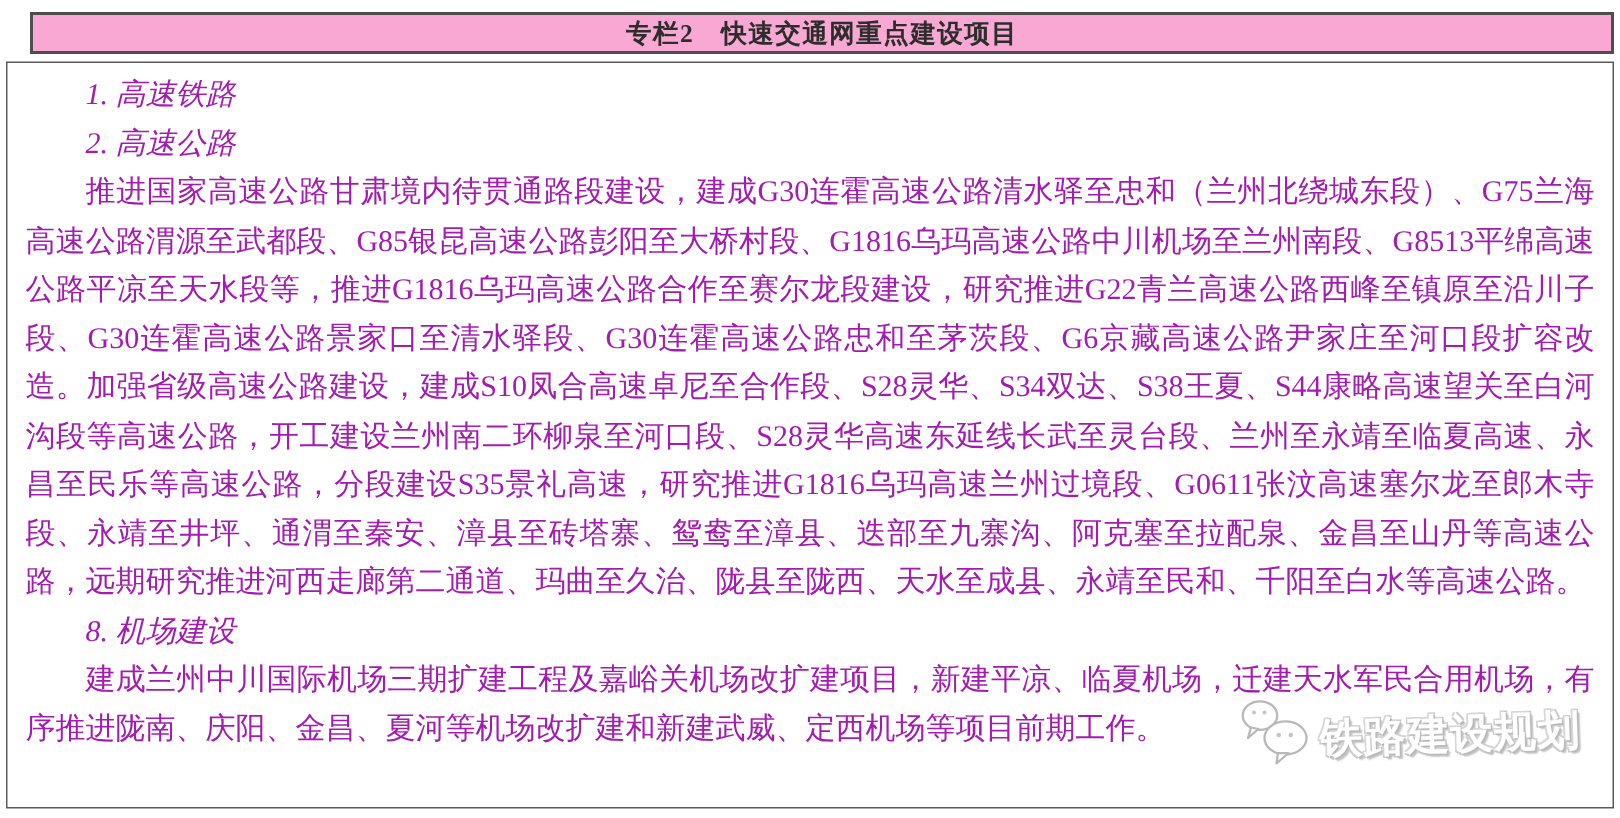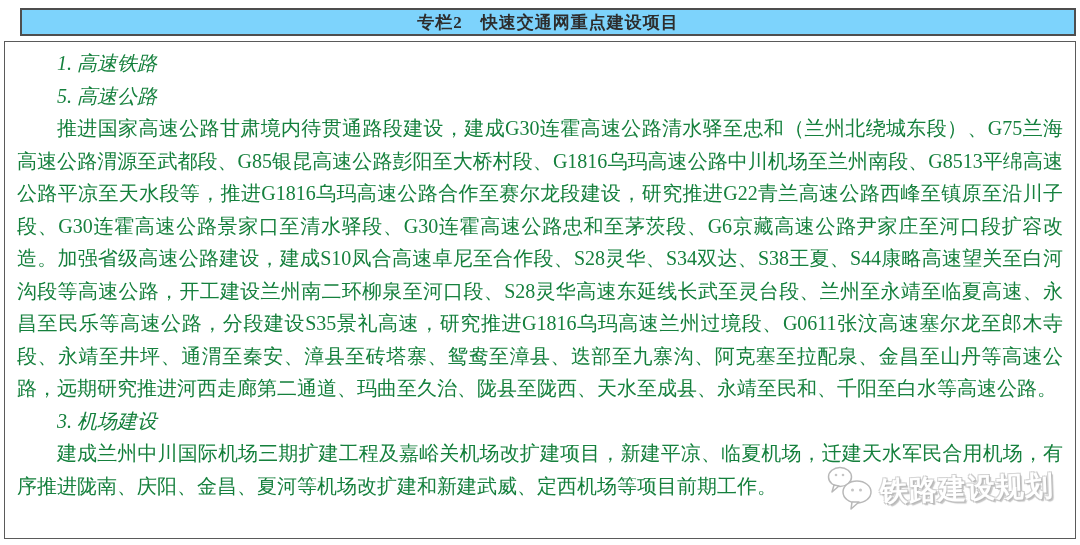--- a/index.html
+++ b/index.html
@@ -8,37 +8,37 @@
     width:1080px;height:545px;
     background:#ffffff;
     font-family:"Liberation Serif","DejaVu Serif",serif;
     overflow:hidden;
   }
   .panel-header{
     position:absolute;left:20px;right:4px;top:8px;height:28px;
     border:2px solid #4e4e4e;
     box-sizing:border-box;
     display:flex;align-items:flex-end;justify-content:center;
-    background:#7dd3fc;
+    background:#f9a8d4;
   }
   .panel-title{
     font-size:17px;font-weight:bold;color:#2d2d2d;letter-spacing:1px;
   }
   .panel-body{
     position:absolute;left:4px;right:4px;top:41px;bottom:6px;
     border:1px solid #5a5a5a;
     box-sizing:border-box;
     padding:5px 12px 4px 12px;
     background:#ffffff;
   }
   .panel-body p{
     margin:0;
     font-size:20px;
     line-height:32.5px;
-    color:#15803d;
+    color:#a21caf;
     text-align:justify;
     text-justify:inter-ideograph;
     text-indent:2em;
   }
   .section-heading{
     font-style:italic;   
     color:#474b51;
   }
   .watermark{
     position:absolute;left:826px;top:462px;
@@ -64,24 +64,24 @@
 
 <div class="page">
 
   <div class="panel-header">
     <div class="panel-title">专栏2　快速交通网重点建设项目</div>
   </div>
 
   <div class="panel-body">
     <p class="section-heading">1. 高速铁路</p>
 
-    <p class="section-heading">5. 高速公路</p>
+    <p class="section-heading">2. 高速公路</p>
     <p>推进国家高速公路甘肃境内待贯通路段建设，建成G30连霍高速公路清水驿至忠和（兰州北绕城东段）、G75兰海高速公路渭源至武都段、G85银昆高速公路彭阳至大桥村段、G1816乌玛高速公路中川机场至兰州南段、G8513平绵高速公路平凉至天水段等，推进G1816乌玛高速公路合作至赛尔龙段建设，研究推进G22青兰高速公路西峰至镇原至沿川子段、G30连霍高速公路景家口至清水驿段、G30连霍高速公路忠和至茅茨段、G6京藏高速公路尹家庄至河口段扩容改造。加强省级高速公路建设，建成S10凤合高速卓尼至合作段、S28灵华、S34双达、S38王夏、S44康略高速望关至白河沟段等高速公路，开工建设兰州南二环柳泉至河口段、S28灵华高速东延线长武至灵台段、兰州至永靖至临夏高速、永昌至民乐等高速公路，分段建设S35景礼高速，研究推进G1816乌玛高速兰州过境段、G0611张汶高速塞尔龙至郎木寺段、永靖至井坪、通渭至秦安、漳县至砖塔寨、鸳鸯至漳县、迭部至九寨沟、阿克塞至拉配泉、金昌至山丹等高速公路，远期研究推进河西走廊第二通道、玛曲至久治、陇县至陇西、天水至成县、永靖至民和、千阳至白水等高速公路。</p>
 
-    <p class="section-heading">3. 机场建设</p>
+    <p class="section-heading">8. 机场建设</p>
     <p>建成兰州中川国际机场三期扩建工程及嘉峪关机场改扩建项目，新建平凉、临夏机场，迁建天水军民合用机场，有序推进陇南、庆阳、金昌、夏河等机场改扩建和新建武威、定西机场等项目前期工作。</p>
   </div>
 
   <div class="watermark">
     <span class="wm-icon">
       <svg width="52" height="50" viewBox="0 0 52 50">
         <g fill="#ffffff" stroke="#b5b5b5" stroke-width="1.5">
           <ellipse cx="14" cy="15" rx="11.5" ry="9.5"></ellipse>
           <path d="M8 23 L6 30 L13 24 Z" stroke-linejoin="round"></path>
           <ellipse cx="31" cy="30" rx="14" ry="11"></ellipse>

